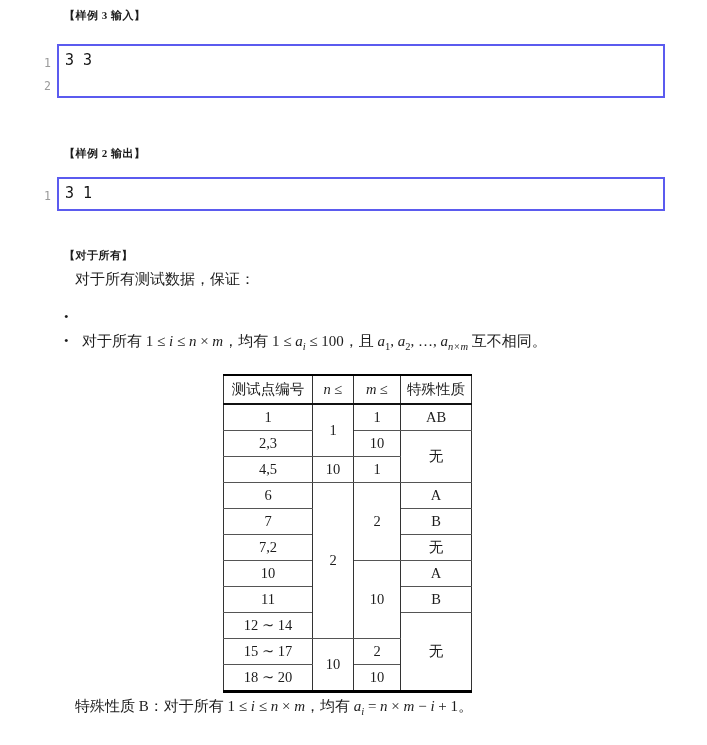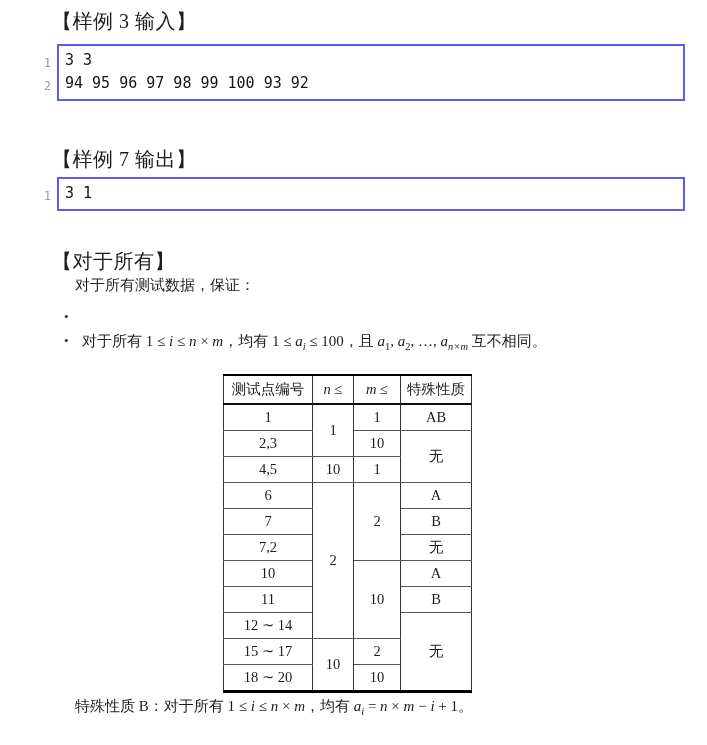--- a/index.html
+++ b/index.html
@@ -2,36 +2,36 @@
 <html><head>
 <meta charset="utf-8">
 <style>
   html,body{margin:0;padding:0;background:#ffffff;}
   body{
     width:707px;height:745px;position:relative;overflow:hidden;
     font-family:"Liberation Serif","DejaVu Serif",serif;
     color:#1c1c1c;
   }
   .heading{
-    position:absolute;left:52px;
-    font-size:20px;font-weight:400;letter-spacing:.5px;
+    position:absolute;left:64px;
+    font-size:11px;font-weight:700;letter-spacing:.5px;
     white-space:nowrap;
   }
   
   .codeblock{position:absolute;left:30px;display:flex;align-items:stretch;}
   .gutter{
     width:27px;box-sizing:border-box;padding:8px 6px 0 0;text-align:right;
     font-family:"DejaVu Sans Mono","Liberation Mono",monospace;
     font-size:11.5px;line-height:23px;color:var(--line-number,#9a9a9a);
     user-select:none;
   }
   .codebox{
     width:598px;box-sizing:content-box;
     border:2px solid var(--code-border,#5b5bef);
-    padding:3px 20px 4px 6px;background:#fff;
+    padding:3px 0 4px 6px;background:#fff;
   }
   .codeline{
     font-family:"DejaVu Sans Mono","Liberation Mono",monospace;
     font-size:15px;line-height:23px;color:#141414;white-space:pre;
   }
   
   .para{position:absolute;font-size:15px;white-space:nowrap;}
   .bullets{position:absolute;left:64px;top:305px;}
   .bullet-row{display:flex;align-items:flex-start;line-height:24px;font-size:15px;white-space:nowrap;}
   .bullet-marker{width:12px;margin-right:6px;font-size:13px;line-height:24px;}
@@ -64,38 +64,37 @@
 
 <div class="heading" style="top:8px;">【样例 3 输入】</div>
 
 <div class="codeblock" style="top:44px;">
   <div class="gutter">
       <div>1</div>
       <div>2</div>
     </div>
   <div class="codebox">
       <div class="codeline">3 3</div>
-      <div class="codeline">94 95 96 97 98 99 100 93 92</div>
     </div>
 </div>
 
-<div class="heading" style="top:146px;">【样例 7 输出】</div>
+<div class="heading" style="top:146px;">【样例 2 输出】</div>
 
 <div class="codeblock" style="top:177px;">
   <div class="gutter">
       <div>1</div>
     </div>
   <div class="codebox">
       <div class="codeline">3 1</div>
     </div>
 </div>
 
 <div class="heading" style="top:248px;">【对于所有】</div>
 
-<div class="para" style="left:75px;top:276px;">对于所有测试数据，保证：</div>
+<div class="para" style="left:75px;top:270px;">对于所有测试数据，保证：</div>
 
 <div class="bullets">
   <div class="bullet-row">
     <span class="bullet-marker">•</span>
   </div>
   <div class="bullet-row">
     <span class="bullet-marker">•</span>
     <span><span>对于所有 1 ≤ </span><span class="mi">i</span><span> ≤ </span><span class="mi">n</span><span> × </span><span class="mi">m</span><span>，均有 1 ≤ </span><span class="mi">a</span><sub class="mi">i</sub><span> ≤ 100，且 </span><span class="mi">a</span><sub>1</sub><span>, </span><span class="mi">a</span><sub>2</sub><span>, …, </span><span class="mi">a</span><sub class="mi">n×m</sub><span> 互不相同。</span></span>
   </div>
 </div>

